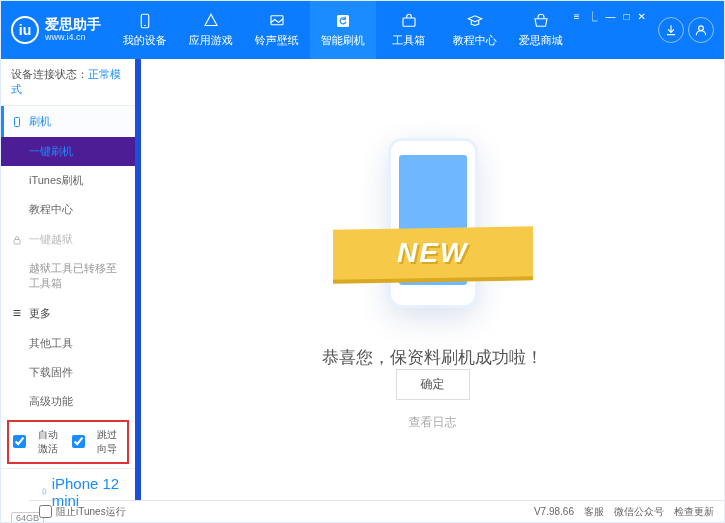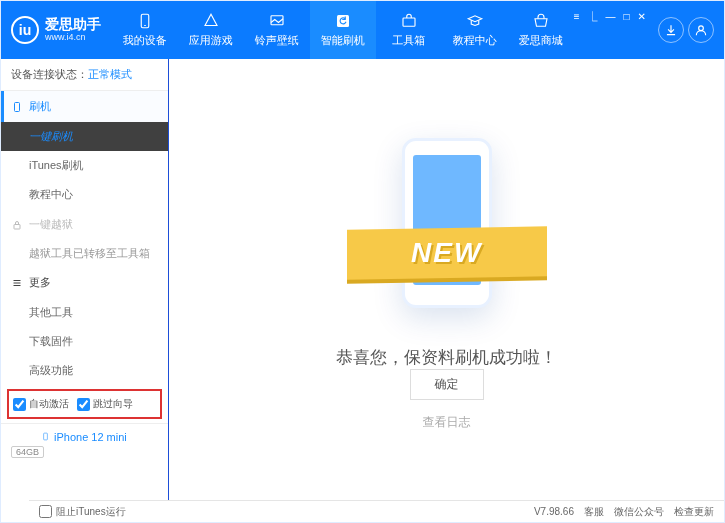--- a/index.html
+++ b/index.html
@@ -14,36 +14,36 @@
 .nav-item { width: 66px; display: flex; flex-direction: column; align-items: center; justify-content: center; font-size: 11px; cursor: pointer; }
 .nav-item.active { background: #1a8cff; }
 .nav-icon { width: 18px; height: 18px; margin-bottom: 3px; display: flex; align-items: center; justify-content: center; }
 .nav-icon svg { width: 18px; height: 18px; fill: none; stroke: #fff; stroke-width: 1.5; }
 .header-right { display: flex; align-items: center; gap: 4px; }
 .rbtn { width: 26px; height: 26px; border: 1.5px solid #fff8; border-radius: 50%; display: flex; align-items: center; justify-content: center; cursor: pointer; }
 .rbtn svg { width: 14px; height: 14px; stroke: #fff; fill: none; stroke-width: 2; }
 .win-ctrl { display: flex; gap: 8px; margin-right: 8px; margin-bottom: 28px; font-size: 10px; }
 .win-ctrl span { cursor: pointer; color: #fff; }
 .body-area { display: flex; height: calc(100% - 58px - 22px); }
-.sidebar { width: 168px; border-right: 1px solid #1d4ed8; display: flex; flex-direction: column; font-size: 11px; color: #555; }
+.sidebar { width: 140px; border-right: 6px solid #1d4ed8; display: flex; flex-direction: column; font-size: 11px; color: #555; }
 .conn-status { padding: 8px 10px; border-bottom: 1px solid #eee; }
 .conn-status .val { color: #1a8cff; }
 .sec-head { display: flex; align-items: center; padding: 8px 10px; gap: 6px; color: #444; }
 .sec-head.active { border-left: 3px solid #1a8cff; background: #fafcff; color: #1a8cff; padding-left: 7px; }
 .sec-head svg { width: 12px; height: 12px; stroke: currentColor; fill: none; stroke-width: 2; }
 .sec-head.locked { color: #bbb; }
 .sub-list { display: flex; flex-direction: column; }
 .sub-item { padding: 7px 10px 7px 28px; cursor: pointer; color: #666; }
-.sub-item.active { background: #404040; color: #1a8cff; font-style: italic; }
+.sub-item.active { background: #4c1d95; color: #1a8cff; }
 .sub-note { padding: 6px 10px 6px 28px; color: #999; line-height: 1.4; }
 .checkbox-row { border: 2px solid #d33; margin: 4px 6px; padding: 6px 4px; display: flex; gap: 8px; font-size: 10px; align-items: center; }
-.checkbox-row label { display: flex; align-items: flex-end; gap: 3px; color: #555; cursor: pointer; }
+.checkbox-row label { display: flex; align-items: center; gap: 12px; color: #555; cursor: pointer; }
 .checkbox-row input { accent-color: #1a8cff; }
 .device-box { padding: 6px 10px; border-top: 1px solid #eee; }
-.device-name { color: #1a8cff; font-size: 11px; display: flex; align-items: center; gap: 4px; padding-left: 30px; }
+.device-name { color: #1a8cff; font-size: 15px; display: flex; align-items: center; gap: 4px; padding-left: 30px; }
 .device-name svg { width: 9px; height: 13px; stroke: #1a8cff; fill: none; stroke-width: 1.5; }
 .device-storage { display: inline-block; border: 1px solid #ccc; border-radius: 2px; padding: 0 4px; font-size: 9px; color: #888; margin-top: 3px; }
 .main { flex: 1; display: flex; flex-direction: column; align-items: center; justify-content: center; position: relative; }
 .phone-img { width: 160px; height: 200px; position: relative; margin-bottom: 18px; }
 .phone-body { position: absolute; left: 50%; top: 10px; transform: translateX(-50%); width: 90px; height: 170px; background: #fff; border: 3px solid #e8f1ff; border-radius: 14px; box-shadow: 0 10px 30px rgba(10,60,150,0.15); }
 .phone-screen { position: absolute; top: 14px; left: 8px; right: 8px; bottom: 20px; background: #6fb8ff; border-radius: 3px; }
 .ribbon { position: absolute; left: -20px; right: -20px; top: 100px; height: 50px; background: #f7c948; display: flex; align-items: center; justify-content: center; transform: skewY(-1deg); box-shadow: 0 4px 0 #d9a922; }
 .ribbon-text { font-size: 28px; font-weight: 900; color: #fff; letter-spacing: 2px; text-shadow: 2px 2px 0 #d9a922; transform: skewY(1deg); font-style: italic; }
 .success-text { font-size: 17px; color: #555; margin-bottom: 0; }
 .confirm-btn { border: 1px solid #ddd; background: #fff; padding: 6px 24px; font-size: 12px; color: #555; cursor: pointer; margin-bottom: 14px; }

